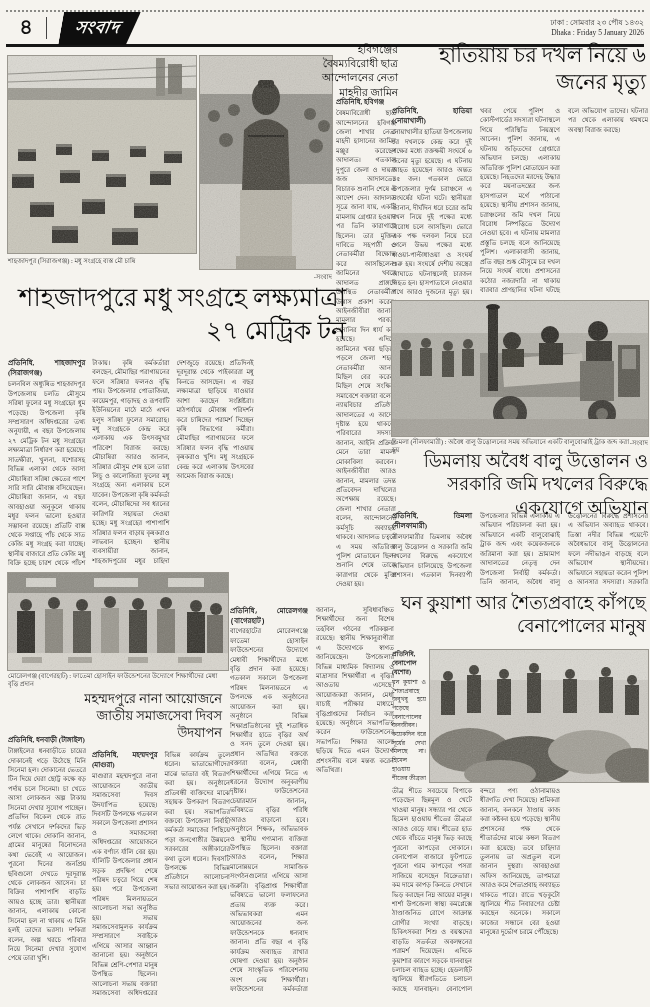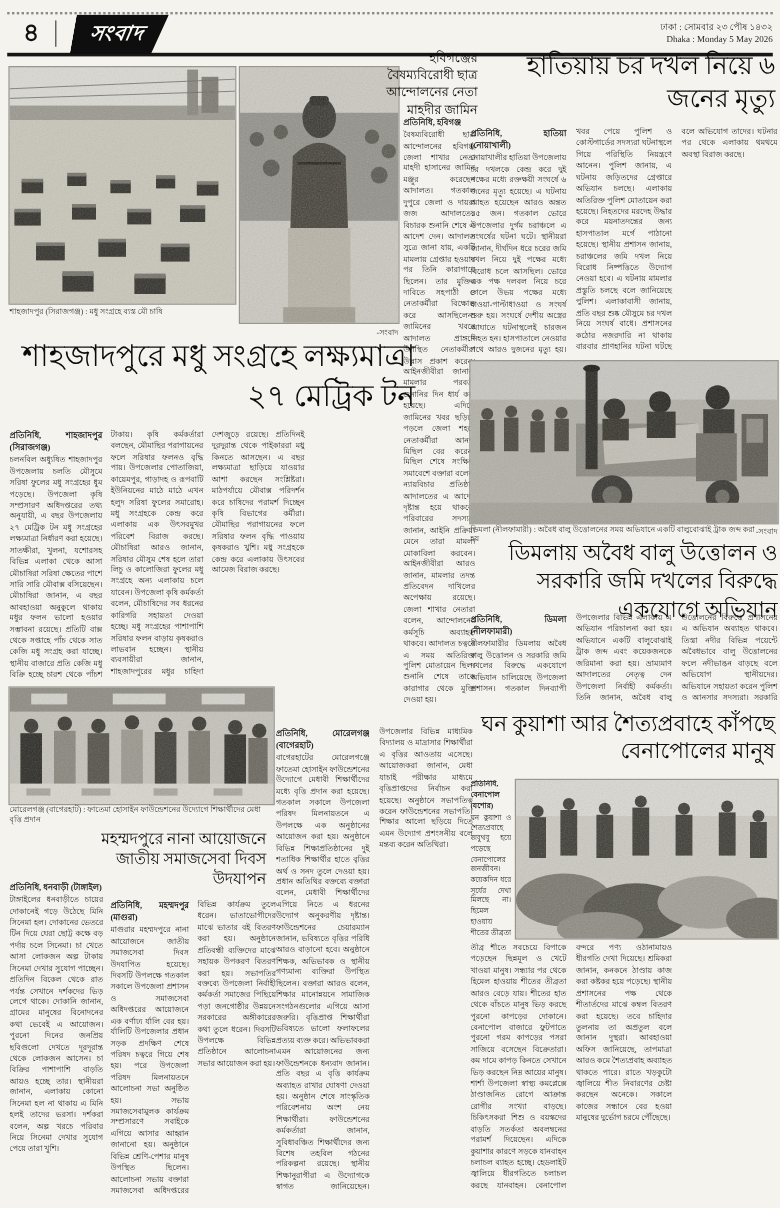--- a/index.html
+++ b/index.html
@@ -50,21 +50,21 @@
     </defs>
   </svg>
 
   <div class="hdr">
     <div class="pagenum">৪</div>
     <div class="hdr-rule"></div>
     <div class="masthead">সংবাদ</div>
     <div class="hdr-sp"></div>
     <div class="dates">
       <div>ঢাকা : সোমবার ২৩ পৌষ ১৪৩২</div>
-      <div>Dhaka : Monday 5 May 2026</div>
+      <div>Dhaka : Friday 5 January 2026</div>
     </div>
   </div>
 
   <svg class="abs photo" style="left:8px;top:56px;" width="188" height="197" viewBox="0 0 188 197">
     <rect width="188" height="197" fill="#c6c3b8"></rect>
     <rect width="188" height="40" fill="#dbd9d2"></rect>
     <rect y="32" width="188" height="12" fill="#9b9990"></rect>
     <rect x="148" y="2" width="9" height="38" fill="#8a887f"></rect>
     <rect x="160" y="8" width="14" height="30" fill="#7d7b72"></rect>
     <line x1="0" y1="18" x2="188" y2="10" stroke="#6f6d66" stroke-width="0.7"></line>
@@ -219,21 +219,21 @@
       <ellipse cx="160" cy="102" rx="42" ry="22" fill="#a19e95"></ellipse>
       <ellipse cx="205" cy="116" rx="30" ry="18" fill="#6e6b62"></ellipse>
       <ellipse cx="70" cy="124" rx="36" ry="14" fill="#8f8c83"></ellipse>
     </g>
     <rect width="218" height="132" filter="url(#grain)" opacity="0.25"></rect>
   </svg>
   <div class="abs body-txt" style="left:392px;top:786px;width:256px;height:214px;column-count:3;column-gap:8px;">
     <span>তীব্র শীতে সবচেয়ে বিপাকে পড়েছেন ছিন্নমূল ও খেটে খাওয়া মানুষ। সন্ধ্যার পর থেকে হিমেল হাওয়ায় শীতের তীব্রতা আরও বেড়ে যায়। শীতের হাত থেকে বাঁচতে মানুষ ভিড় করছে পুরনো কাপড়ের দোকানে। বেনাপোল বাজারে ফুটপাতে পুরনো গরম কাপড়ের পসরা সাজিয়ে বসেছেন বিক্রেতারা। কম দামে কাপড় কিনতে সেখানে ভিড় করছেন নিম্ন আয়ের মানুষ। শার্শা উপজেলা স্বাস্থ্য কমপ্লেক্সে ঠাণ্ডাজনিত রোগে আক্রান্ত রোগীর সংখ্যা বাড়ছে। চিকিৎসকরা শিশু ও বয়স্কদের বাড়তি সতর্কতা অবলম্বনের পরামর্শ দিয়েছেন। এদিকে কুয়াশার কারণে সড়কে যানবাহন চলাচল ব্যাহত হচ্ছে। হেডলাইট জ্বালিয়ে ধীরগতিতে চলাচল করছে যানবাহন। বেনাপোল বন্দরে পণ্য ওঠানামায়ও ধীরগতি দেখা দিয়েছে। শ্রমিকরা জানান, কনকনে ঠাণ্ডায় কাজ করা কষ্টকর হয়ে পড়েছে। স্থানীয় প্রশাসনের পক্ষ থেকে শীতার্তদের মাঝে কম্বল বিতরণ করা হয়েছে। তবে চাহিদার তুলনায় তা অপ্রতুল বলে জানান দুস্থরা। আবহাওয়া অফিস জানিয়েছে, তাপমাত্রা আরও কমে শৈত্যপ্রবাহ অব্যাহত থাকতে পারে। রাতে খড়কুটো জ্বালিয়ে শীত নিবারণের চেষ্টা করছেন অনেকে। সকালে কাজের সন্ধানে বের হওয়া মানুষের দুর্ভোগ চরমে পৌঁছেছে।</span>
   </div>
 
-  <div class="abs body-txt" style="left:230px;top:606px;width:164px;height:396px;column-count:2;column-gap:8px;">
+  <div class="abs body-txt" style="left:230px;top:606px;width:164px;height:396px;column-count:2;column-gap:8px;font-family:Liberation Mono, monospace;">
     <span class="dl">প্রতিনিধি, মোরেলগঞ্জ (বাগেরহাট)</span>
     <span>বাগেরহাটের মোরেলগঞ্জে ফাতেমা হোসাইন ফাউন্ডেশনের উদ্যোগে মেধাবী শিক্ষার্থীদের মধ্যে বৃত্তি প্রদান করা হয়েছে। গতকাল সকালে উপজেলা পরিষদ মিলনায়তনে এ উপলক্ষে এক অনুষ্ঠানের আয়োজন করা হয়। অনুষ্ঠানে বিভিন্ন শিক্ষাপ্রতিষ্ঠানের দুই শতাধিক শিক্ষার্থীর হাতে বৃত্তির অর্থ ও সনদ তুলে দেওয়া হয়। প্রধান অতিথির বক্তব্যে বক্তারা বলেন, মেধাবী শিক্ষার্থীদের এগিয়ে নিতে এ ধরনের উদ্যোগ অনুকরণীয় দৃষ্টান্ত। ফাউন্ডেশনের চেয়ারম্যান জানান, ভবিষ্যতে বৃত্তির পরিধি আরও বাড়ানো হবে। অনুষ্ঠানে শিক্ষক, অভিভাবক ও স্থানীয় গণ্যমান্য ব্যক্তিরা উপস্থিত ছিলেন। বক্তারা আরও বলেন, শিক্ষার মানোন্নয়নে সামাজিক সংগঠনগুলোর এগিয়ে আসা জরুরি। বৃত্তিপ্রাপ্ত শিক্ষার্থীরা ভবিষ্যতে ভালো ফলাফলের প্রত্যয় ব্যক্ত করে। অভিভাবকরা এমন আয়োজনের জন্য ফাউন্ডেশনকে ধন্যবাদ জানান। প্রতি বছর এ বৃত্তি কার্যক্রম অব্যাহত রাখার ঘোষণা দেওয়া হয়। অনুষ্ঠান শেষে সাংস্কৃতিক পরিবেশনায় অংশ নেয় শিক্ষার্থীরা। ফাউন্ডেশনের কর্মকর্তারা জানান, সুবিধাবঞ্চিত শিক্ষার্থীদের জন্য বিশেষ তহবিল গঠনের পরিকল্পনা রয়েছে। স্থানীয় শিক্ষানুরাগীরা এ উদ্যোগকে স্বাগত জানিয়েছেন। উপজেলার বিভিন্ন মাধ্যমিক বিদ্যালয় ও মাদ্রাসার শিক্ষার্থীরা এ বৃত্তির আওতায় এসেছে। আয়োজকরা জানান, মেধা যাচাই পরীক্ষার মাধ্যমে বৃত্তিপ্রাপ্তদের নির্বাচন করা হয়েছে। অনুষ্ঠানে সভাপতিত্ব করেন ফাউন্ডেশনের সভাপতি। শিক্ষার আলো ছড়িয়ে দিতে এমন উদ্যোগ প্রশংসনীয় বলে মন্তব্য করেন অতিথিরা।</span>
   </div>
 
   <svg class="abs photo" style="left:8px;top:573px;" width="220" height="97" viewBox="0 0 220 97">
     <rect width="220" height="97" fill="#c5c2bb"></rect>
     <rect width="220" height="20" fill="#8e8c84"></rect>
     <g fill="#d4d2cb">
         <rect x="18" y="5" width="30" height="9"></rect>
         <rect x="86" y="5" width="44" height="9"></rect>

